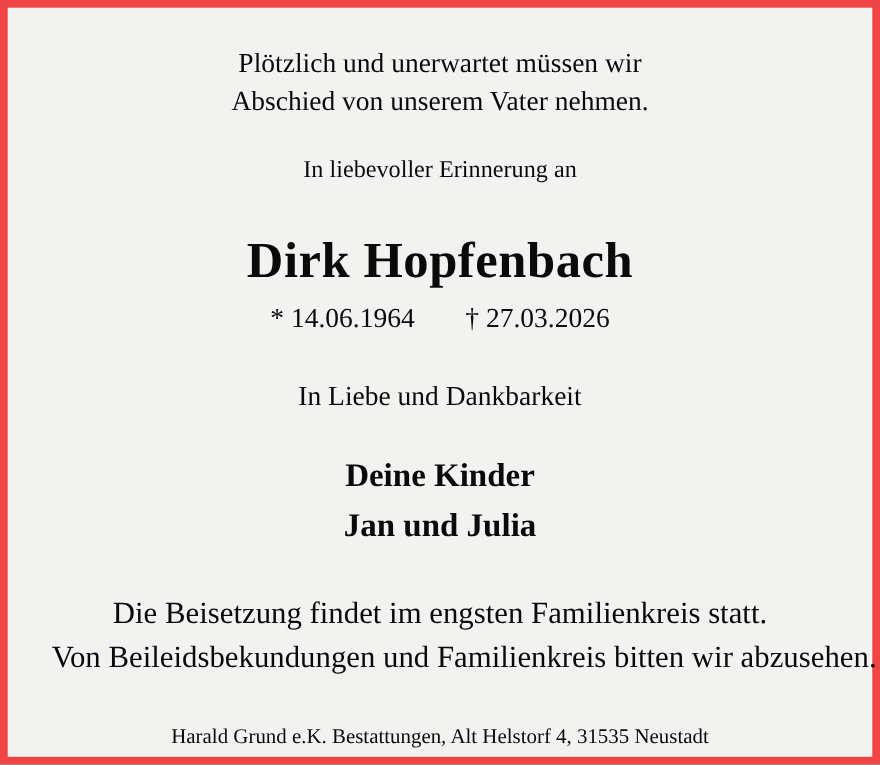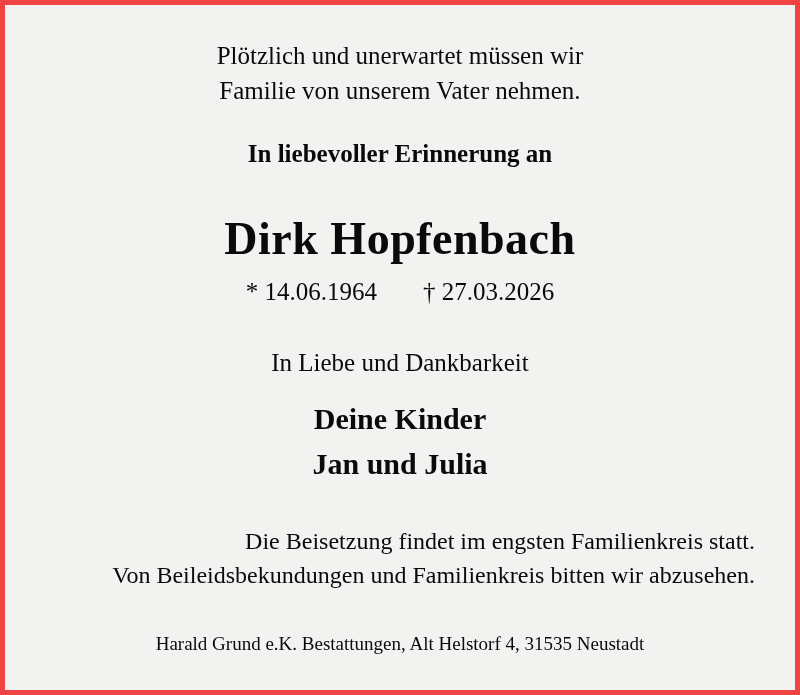--- a/index.html
+++ b/index.html
@@ -9,21 +9,21 @@
   }
   body {
     width: 800px;
     height: 695px;
     font-family: "Liberation Serif", serif;
   }
   .obituary-frame {
     box-sizing: border-box;
     width: 800px;
     height: 695px;
-    border: 5px solid #ef4444;
+    border: 7px solid #ef4444;
     background: #f2f2f0;
     padding: 0;
     display: flex;
     flex-direction: column;
     align-items: center;
   }
   .inner {
     width: 100%;
     box-sizing: border-box;
     padding: 34px 40px 18px 40px;
@@ -32,24 +32,23 @@
   }
   .intro {
     font-size: 25px;
     line-height: 1.38;
     margin: 0 0 30px 0;
   }
   .intro div {
     white-space: nowrap;
   }
   .memory-line {
-    font-size: 25px;
+    font-size: 22px;
     line-height: 1.3;
     margin: 0 0 44px 0;
-    font-weight: bold;
   }
   .name {
     font-size: 46px;
     font-weight: 700;
     letter-spacing: 0.5px;
     line-height: 1.05;
     margin: 0 0 14px 0;
   }
   .dates {
     font-size: 25px;
@@ -59,56 +58,55 @@
     justify-content: center;
     gap: 46px;
     align-items: center;
   }
   .dates span {
     white-space: nowrap;
   }
   .gratitude {
     font-size: 25px;
     line-height: 1.3;
-    margin: 0 0 18px 0;
+    margin: 0 0 34px 0;
   }
   .family {
     font-size: 30px;
     font-weight: 700;
     line-height: 1.48;
     margin: 0 0 38px 0;
   }
   .family div {
     white-space: nowrap;
   }
   .notice {
-    font-size: 24px;
+    font-size: 28px;
     line-height: 1.42;
     margin: 0 0 40px 0;
-    text-align: right;
   }
   .notice div {
     white-space: nowrap;
   }
   .funeral-home {
     font-size: 19px;
     line-height: 1.3;
     margin: 0;
     white-space: nowrap;
   }
 </style>
 </head>
 <body>
 
 <div class="obituary-frame">
   <div class="inner">
 
     <div class="intro">
       <div>Plötzlich und unerwartet müssen wir</div>
-      <div>Familie von unserem Vater nehmen.</div>
+      <div>Abschied von unserem Vater nehmen.</div>
     </div>
 
     <div class="memory-line">In liebevoller Erinnerung an</div>
 
     <div class="name">Dirk Hopfenbach</div>
 
     <div class="dates">
       <span>* 14.06.1964</span>
       <span>† 27.03.2026</span>
     </div>

